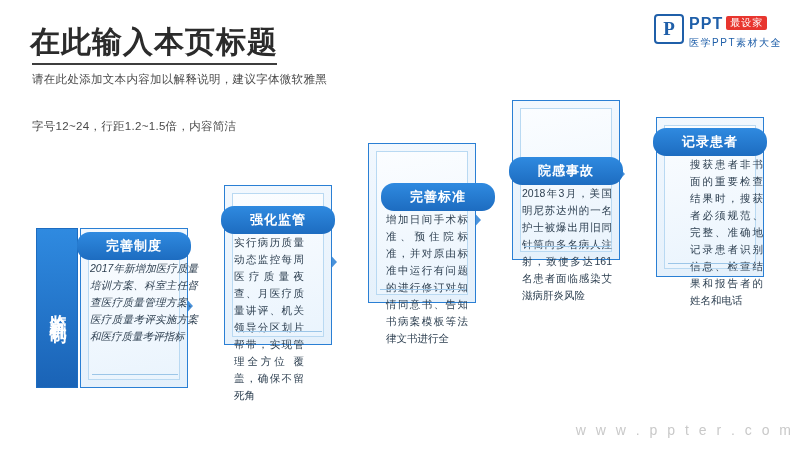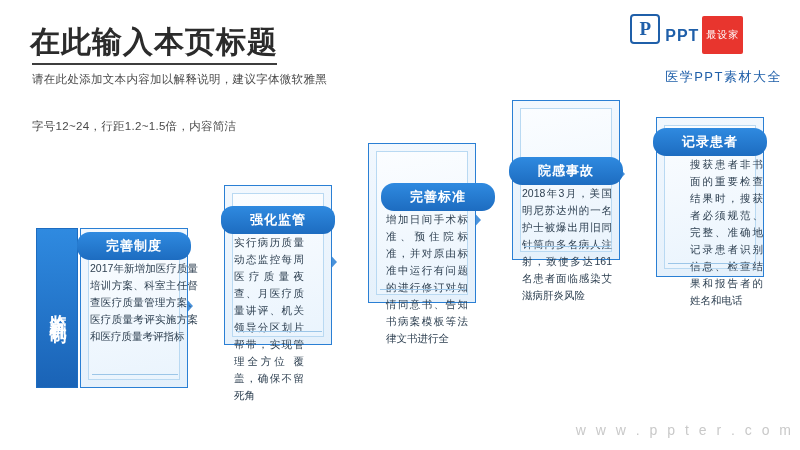--- a/index.html
+++ b/index.html
@@ -58,30 +58,30 @@
   .logo-text { line-height: 1; padding-top: 2px; }
   .logo-main {
     font-size: 16px; font-weight: bold; color: #1f5fa9;
     letter-spacing: 1px;
   }
   .logo-badge {
     display: inline-block;
     background: #e8352e;
     color: #fff;
     font-size: 10px;
-    padding: 14px 4px;
+    padding: 2px 4px;
     border-radius: 2px;
     vertical-align: 3px;
     margin-left: 3px;
     letter-spacing: 1px;
   }
   .logo-sub {
-    font-size: 13px; color: #1f5fa9;
+    font-size: 10px; color: #1f5fa9;
     letter-spacing: 1.5px;
-    margin-top: 16px;
+    margin-top: 6px;
   }
 
   
   .diagram { position: absolute; left: 0; top: 0; width: 800px; height: 450px; }
 
   .step {
     position: absolute;
     border: 1.4px solid #2a7fd4;
     background: linear-gradient(170deg, #f2f8fe 0%, #e4f0fb 100%);
   }
@@ -177,27 +177,27 @@
   </div>
   <div class="chev" style="left:180px; top:292px;"></div>
   <div class="chev" style="left:324px; top:248px;"></div>
   <div class="chev" style="left:468px; top:206px;"></div>
   <div class="chev" style="left:612px; top:160px;"></div>
 
   <div class="step" style="left:80px; top:228px; width:108px; height:160px;">
     <div class="step-inner"></div>
   </div>
   <div class="pill" style="left:134px; top:232px;">完善制度</div>
-  <div class="body-text" style="left:90px; width:108px; top:260px;">2017年新增加医疗质量培训方案、科室主任督查医疗质量管理方案、医疗质量考评实施方案和医疗质量考评指标</div>
+  <div class="body-text" style="left:90px; width:108px; top:260px;font-style:italic;">2017年新增加医疗质量培训方案、科室主任督查医疗质量管理方案、医疗质量考评实施方案和医疗质量考评指标</div>
   <div class="underline" style="left:92px; width:86px; top:374px;"></div>
 
   <div class="step" style="left:224px; top:185px; width:108px; height:160px;">
     <div class="step-inner"></div>
   </div>
-  <div class="pill" style="left:278px; top:206px;border-radius:12px;">强化监管</div>
+  <div class="pill" style="left:278px; top:206px;">强化监管</div>
   <div class="body-text" style="left:234px; width:70px; top:234px;">实行病历质量动态监控每周医疗质量夜查、月医疗质量讲评、机关领导分区划片帮带，实现管理全方位 覆盖，确保不留死角</div>
   <div class="underline" style="left:236px; width:86px; top:331px;"></div>
 
   <div class="step" style="left:368px; top:143px; width:108px; height:160px;">
     <div class="step-inner"></div>
   </div>
   <div class="pill" style="left:438px; top:183px;text-align:right;">完善标准</div>
   <div class="body-text" style="left:378px; width:90px; top:211px;padding-left:8px;">增加日间手术标准、预住院标准，并对原由标准中运行有问题的进行修订对知情同意书、告知书病案模板等法律文书进行全</div>
   <div class="underline" style="left:380px; width:86px; top:289px;"></div>
 

